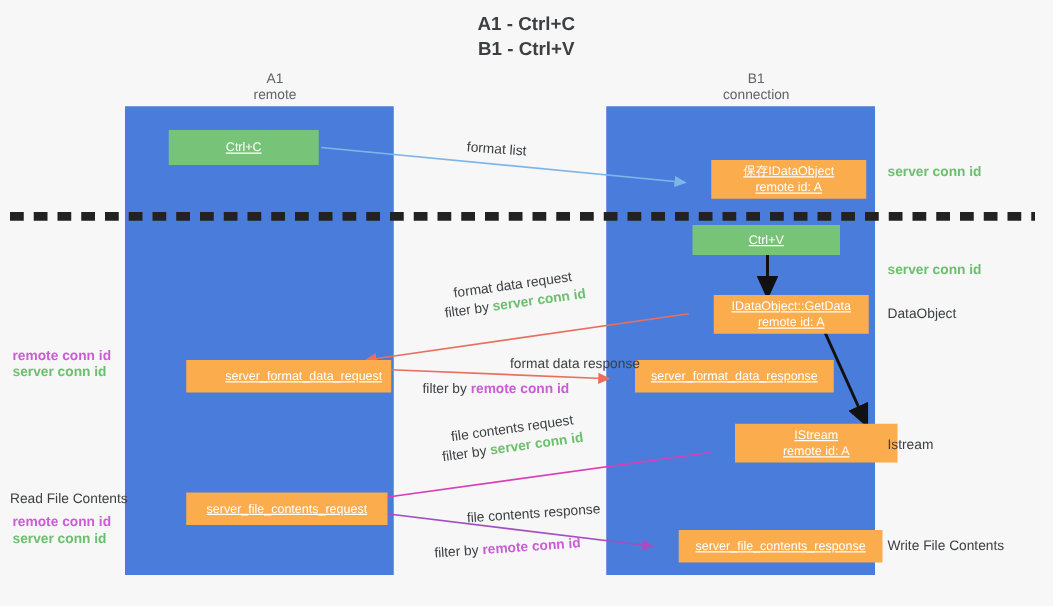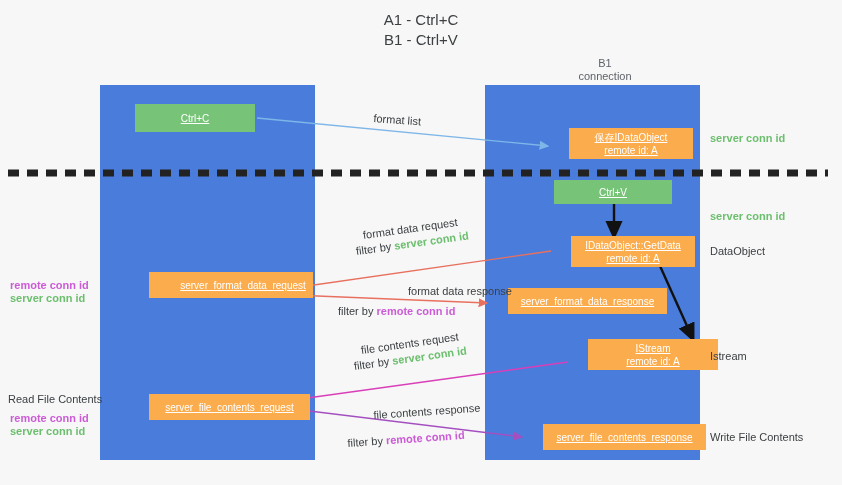--- a/index.html
+++ b/index.html
@@ -19,20 +19,21 @@
   .title {
     position: absolute;
     left: 0;
     top: 10px;
     width: 842px;
     text-align: center;
     font-size: 15px;
     line-height: 20px;
     color: #3c4043;
     white-space: pre-line;
+    font-weight: bold;
   }
   
   .col-head {
     position: absolute;
     text-align: center;
     font-size: 11px;
     line-height: 13px;
     color: #5f6368;
     white-space: pre-line;
     width: 160px;
@@ -97,20 +98,22 @@
   }
 </style>
 </head>
 <body>
 
 <div id="stage">
 
   <div class="title">A1 - Ctrl+C
 B1 - Ctrl+V</div>
 
+  <div class="col-head left">A1
+remote</div>
   <div class="col-head right">B1
 connection</div>
 
   <div class="lane left"></div>
   <div class="lane right"></div>
 
   <svg id="wires" viewBox="0 0 842 485">
     <defs>
       <marker id="ah-blue" markerWidth="7" markerHeight="7" refX="6" refY="3.2" orient="auto">
         <path d="M0,0 L7,3.2 L0,6.4 z" fill="#7eb6e8"></path>
@@ -141,21 +144,21 @@
 
     <line x1="568" y1="362" x2="293" y2="400" stroke="#d93fb8" stroke-width="1.4" marker-end="url(#ah-pink)"></line>
 
     <line x1="293" y1="409" x2="522" y2="437" stroke="#a44fc0" stroke-width="1.4" marker-end="url(#ah-purple)"></line>
 
     <line x1="8" y1="173" x2="828" y2="173" stroke="#222222" stroke-width="7" stroke-dasharray="11 8" stroke-linecap="butt"></line>
   </svg>
 
   <div class="box green" style="left:135px; top:104px; width:120px; height:28px;">Ctrl+C</div>
 
-  <div class="box orange" style="left:129px; top:272px; width:164px; height:26px;padding-left:28px;">server_format_data_request</div>
+  <div class="box orange" style="left:129px; top:288px; width:164px; height:26px;padding-left:28px;">server_format_data_request</div>
 
   <div class="box orange" style="left:129px; top:394px; width:161px; height:26px;">server_file_contents_request</div>
 
   <div class="box orange" style="left:549px; top:128px; width:124px; height:31px;">保存IDataObject
 remote id: A</div>
 
   <div class="box green" style="left:554px; top:180px; width:118px; height:24px;">Ctrl+V</div>
 
   <div class="box orange" style="left:551px; top:236px; width:124px; height:31px;">IDataObject::GetData
 remote id: A</div>

